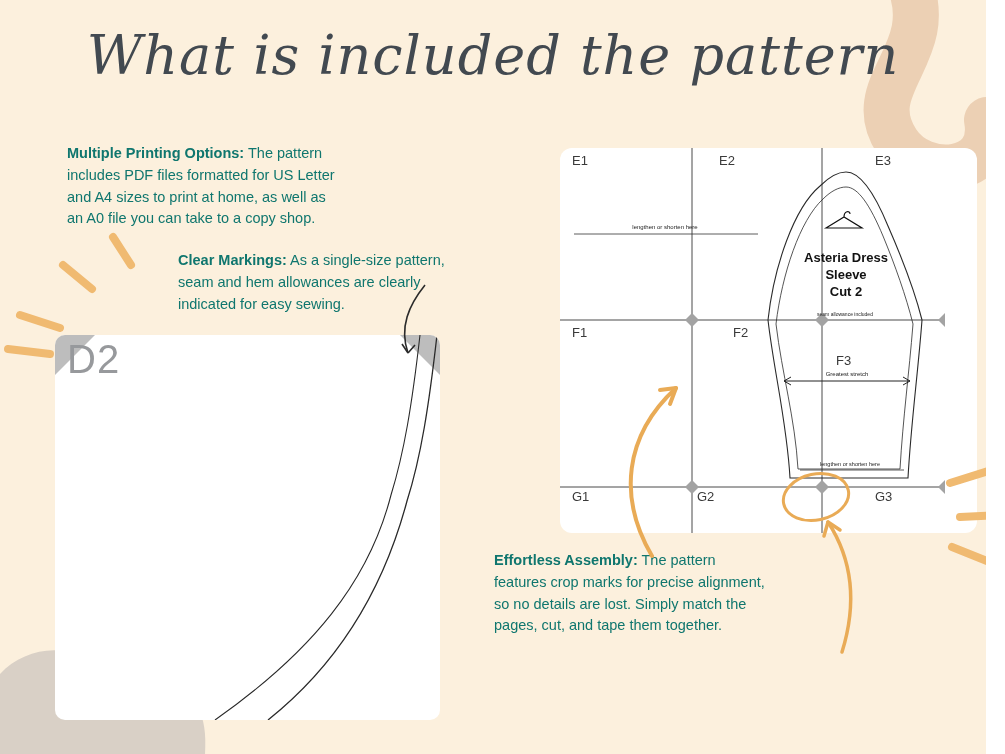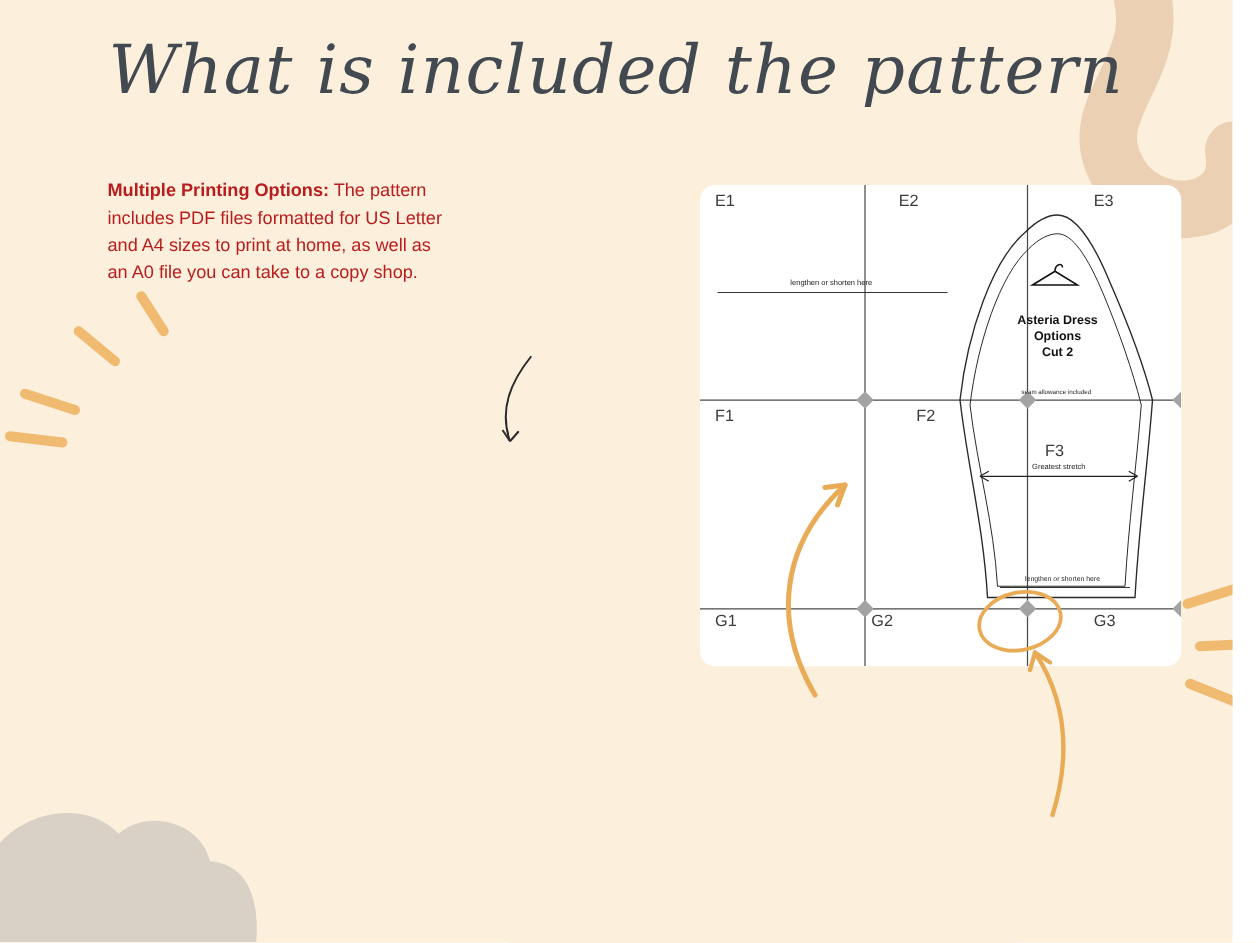--- a/index.html
+++ b/index.html
@@ -17,22 +17,21 @@
     font-style:italic;
     font-weight:400;
     font-size:54px;
     color:#424950;
     letter-spacing:1px;
   }
   .feature{
     position:absolute;
     font-size:14.5px;
     line-height:1.5;
-    color:#b91c1c;
-    margin-left:19px;
+    color:#0f766e;
   }
   .feature b{font-weight:700;}
   .card{
     position:absolute;
     background:#ffffff;
     border-radius:10px;
     overflow:hidden;
   }
   .card svg{position:absolute;left:0;top:0;}
   .page-label{
@@ -47,21 +46,21 @@
   .tiny{
     position:absolute;
     font-size:6px;color:#1c1c1c;
     white-space:nowrap;
     text-align:center;
   }
   .piece-name{
     position:absolute;
     left:244px;top:102px;width:84px;
     text-align:center;
-    font-size:10px;font-weight:700;
+    font-size:13px;font-weight:700;
     line-height:1.3;color:#111;
   }
   .deco{position:absolute;}
 </style>
 </head>
 <body>
 
 <div class="canvas">
 
   <svg class="deco" style="right:0;top:0;" width="185" height="235" viewBox="0 0 185 235">
@@ -71,25 +70,40 @@
   <svg class="deco" style="left:0;bottom:0;" width="210" height="125" viewBox="0 0 210 125">
     <path d="M0 125 L0 45 C25 18, 70 12, 95 38 C118 18, 160 28, 168 60 C195 62, 208 85, 205 125 Z" fill="#d9d0c6"></path>
   </svg>
 
   <div class="title">What is included the pattern</div>
 
   <div class="feature" style="left:67px;top:143px;width:270px;">
     <b>Multiple Printing Options:</b><span> The pattern includes PDF files formatted for US Letter and A4 sizes to print at home, as well as an A0 file you can take to a copy shop.</span>
   </div>
 
+  <div class="feature" style="left:178px;top:250px;width:272px;">
+    <b>Clear Markings:</b><span> As a single-size pattern, seam and hem allowances are clearly indicated for easy sewing.</span>
+  </div>
+
+  <div class="feature" style="left:494px;top:550px;width:278px;">
+    <b>Effortless Assembly:</b><span> The pattern features crop marks for precise alignment, so no details are lost. Simply match the pages, cut, and tape them together.</span>
+  </div>
 
 
+  <div class="card" style="left:55px;top:335px;width:385px;height:385px;">
+    <svg width="385" height="385" viewBox="0 0 385 385">
+      <polygon points="0,0 40,0 0,40" fill="#bdbdbd"></polygon>
+      <polygon points="345,0 385,0 385,40" fill="#bdbdbd"></polygon>
+      <path d="M 382 0 C 374 70, 366 122, 352 166 C 328 256, 282 330, 213 385" fill="none" stroke="#2a2a2a" stroke-width="1.3"></path>
+      <path d="M 365 0 C 357 70, 349 118, 336 160 C 314 246, 258 316, 160 385" fill="none" stroke="#2a2a2a" stroke-width="1.1"></path>
+    </svg>
+    <span class="page-label">D2</span>
+  </div>
 
-
-  <div class="card" style="left:560px;top:148px;width:385px;height:385px;border-radius:12px;">
+  <div class="card" style="left:560px;top:148px;width:385px;height:385px;border-radius:12px;padding-left:32px;">
     <svg width="385" height="385" viewBox="0 0 385 385">
 
       <line x1="132" y1="0" x2="132" y2="385" stroke="#4a4a4a" stroke-width="1"></line>
       <line x1="262" y1="0" x2="262" y2="385" stroke="#4a4a4a" stroke-width="1"></line>
       <line x1="0" y1="172" x2="385" y2="172" stroke="#4a4a4a" stroke-width="1"></line>
       <line x1="0" y1="339" x2="385" y2="339" stroke="#4a4a4a" stroke-width="1"></line>
 
       <line x1="14" y1="86" x2="198" y2="86" stroke="#333" stroke-width="0.8"></line>
 
       <polygon points="132,165 139,172 132,179 125,172" fill="#a3a3a3"></polygon>
@@ -118,21 +132,21 @@
     <span class="grid-label" style="left:12px;top:177px;">F1</span>
     <span class="grid-label" style="left:137px;top:177px;margin-left:36px;">F2</span>
     <span class="grid-label" style="left:276px;top:177px;margin-top:28px;">F3</span>
     <span class="grid-label" style="left:12px;top:341px;">G1</span>
     <span class="grid-label" style="left:137px;top:341px;">G2</span>
     <span class="grid-label" style="left:267px;top:341px;margin-left:48px;">G3</span>
 
     <span class="tiny" style="left:45px;top:76px;width:120px;">lengthen or shorten here</span>
     <div class="piece-name">
       <div>Asteria Dress</div>
-      <div>Options</div>
+      <div>Sleeve</div>
       <div>Cut 2</div>
     </div>
     <span class="tiny" style="left:230px;top:163px;width:110px;font-size:5px;">seam allowance included</span>
     <span class="tiny" style="left:232px;top:223px;width:110px;">Greatest stretch</span>
     <span class="tiny" style="left:235px;top:313px;width:110px;font-size:5.5px;">lengthen or shorten here</span>
   </div>
 
   <svg class="deco" style="left:0;top:225px;" width="150" height="150" viewBox="0 0 150 150">
     <g stroke="#f0ba71" stroke-width="8" stroke-linecap="round" fill="none">
       <path d="M113 12 L131 40"></path>

